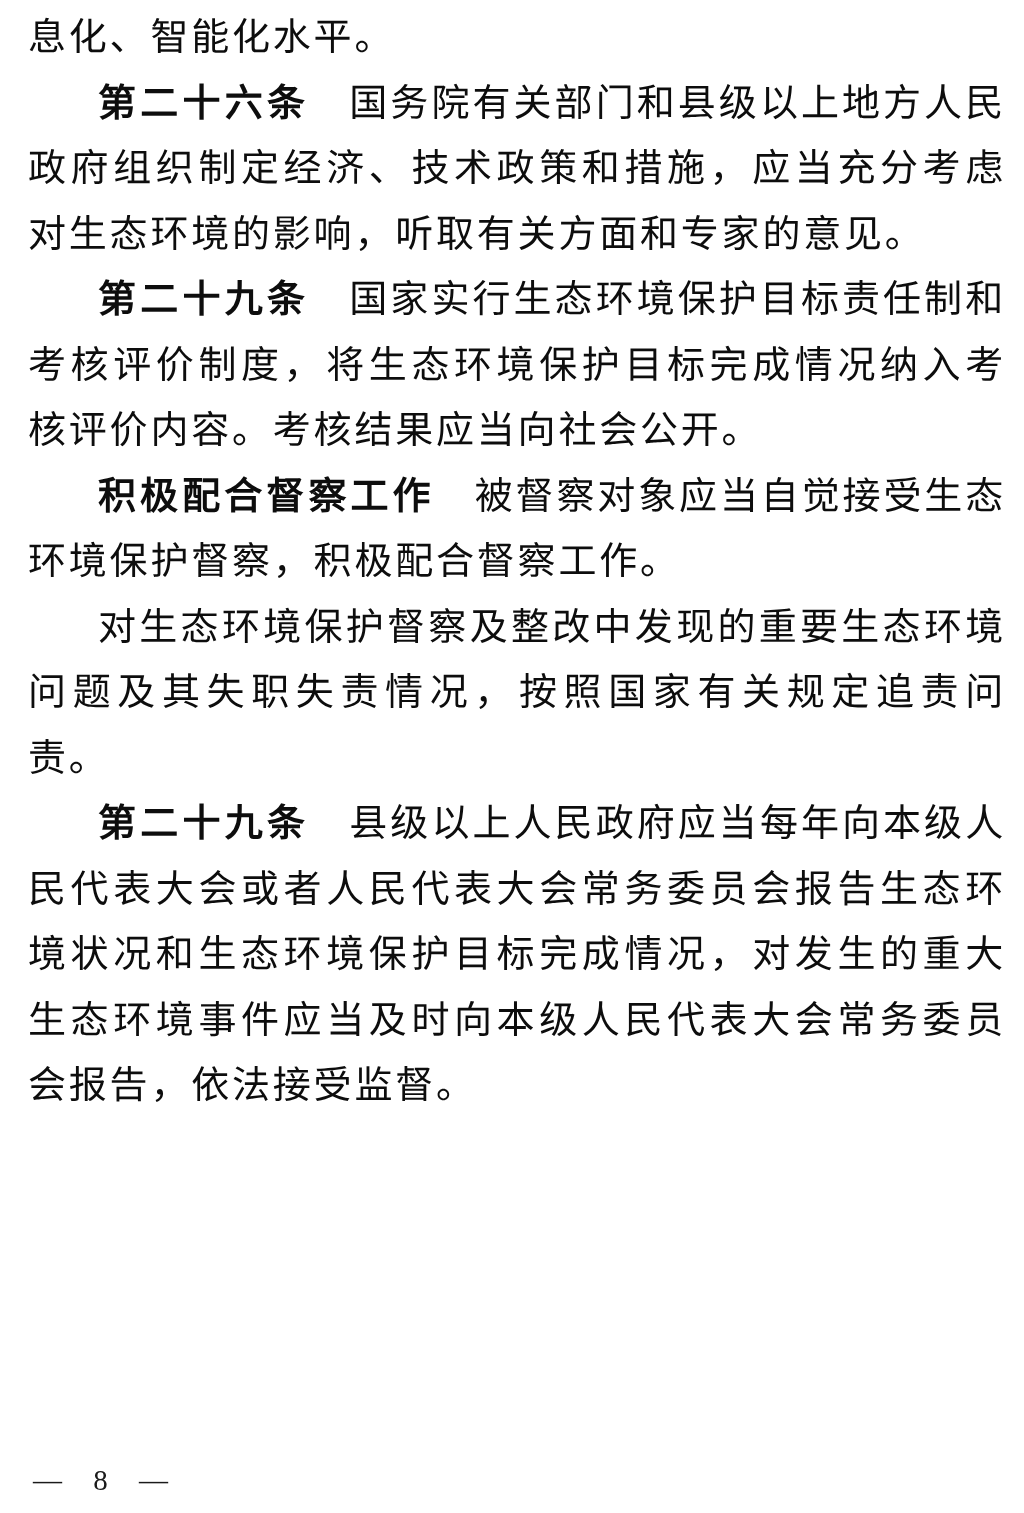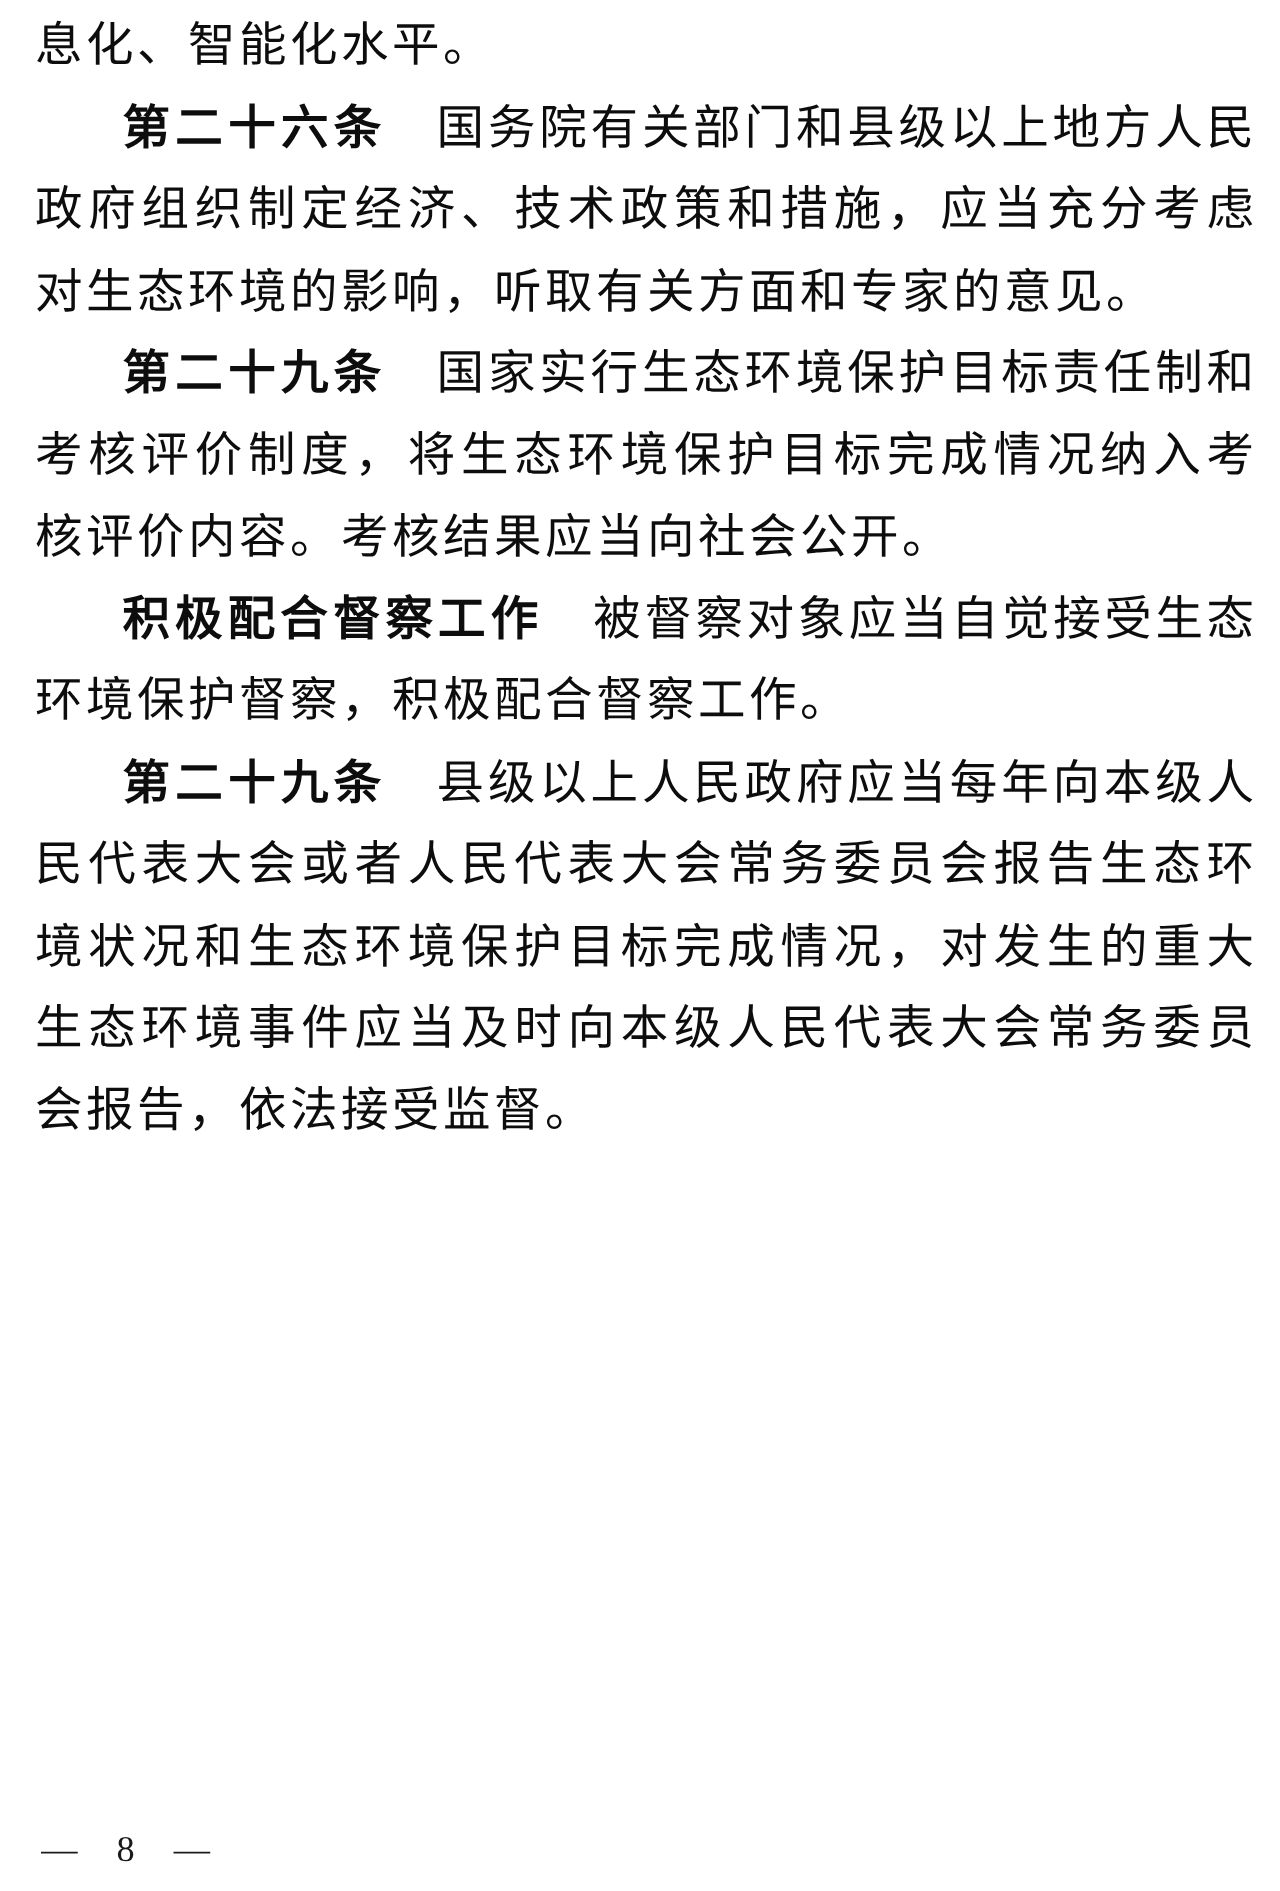--- a/index.html
+++ b/index.html
@@ -63,17 +63,18 @@
   <p class="para no-indent"><span class="para-text">息化、智能化水平。</span></p>
 
   <p class="para"><b class="article-no">第二十六条</b><span class="para-text">国务院有关部门和县级以上地方人民政府组织制定经济、技术政策和措施，应当充分考虑对生态环境的影响，听取有关方面和专家的意见。</span></p>
 
   <p class="para"><b class="article-no">第二十九条</b><span class="para-text">国家实行生态环境保护目标责任制和考核评价制度，将生态环境保护目标完成情况纳入考核评价内容。考核结果应当向社会公开。</span></p>
 
 
   <p class="para"><b class="article-no">积极配合督察工作</b><span class="para-text">被督察对象应当自觉接受生态环境保护督察，积极配合督察工作。</span></p>
 
 
+  <p class="para"><span class="para-text">对生态环境保护督察及整改中发现的重要生态环境问题及其失职失责情况，按照国家有关规定追责问责。</span></p>
 
   <p class="para"><b class="article-no">第二十九条</b><span class="para-text">县级以上人民政府应当每年向本级人民代表大会或者人民代表大会常务委员会报告生态环境状况和生态环境保护目标完成情况，对发生的重大生态环境事件应当及时向本级人民代表大会常务委员会报告，依法接受监督。</span></p>
 </div>
   <div class="page-number">— 8 —</div>
 </div>
 
 </body></html>

